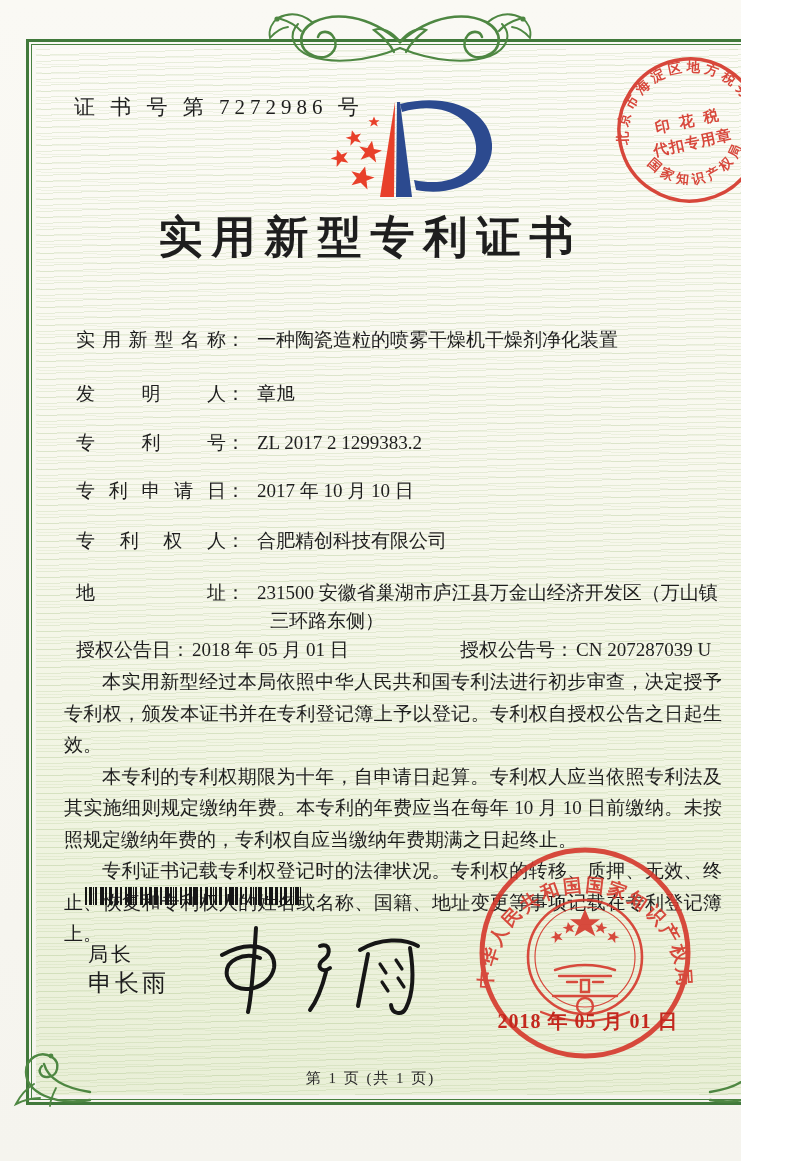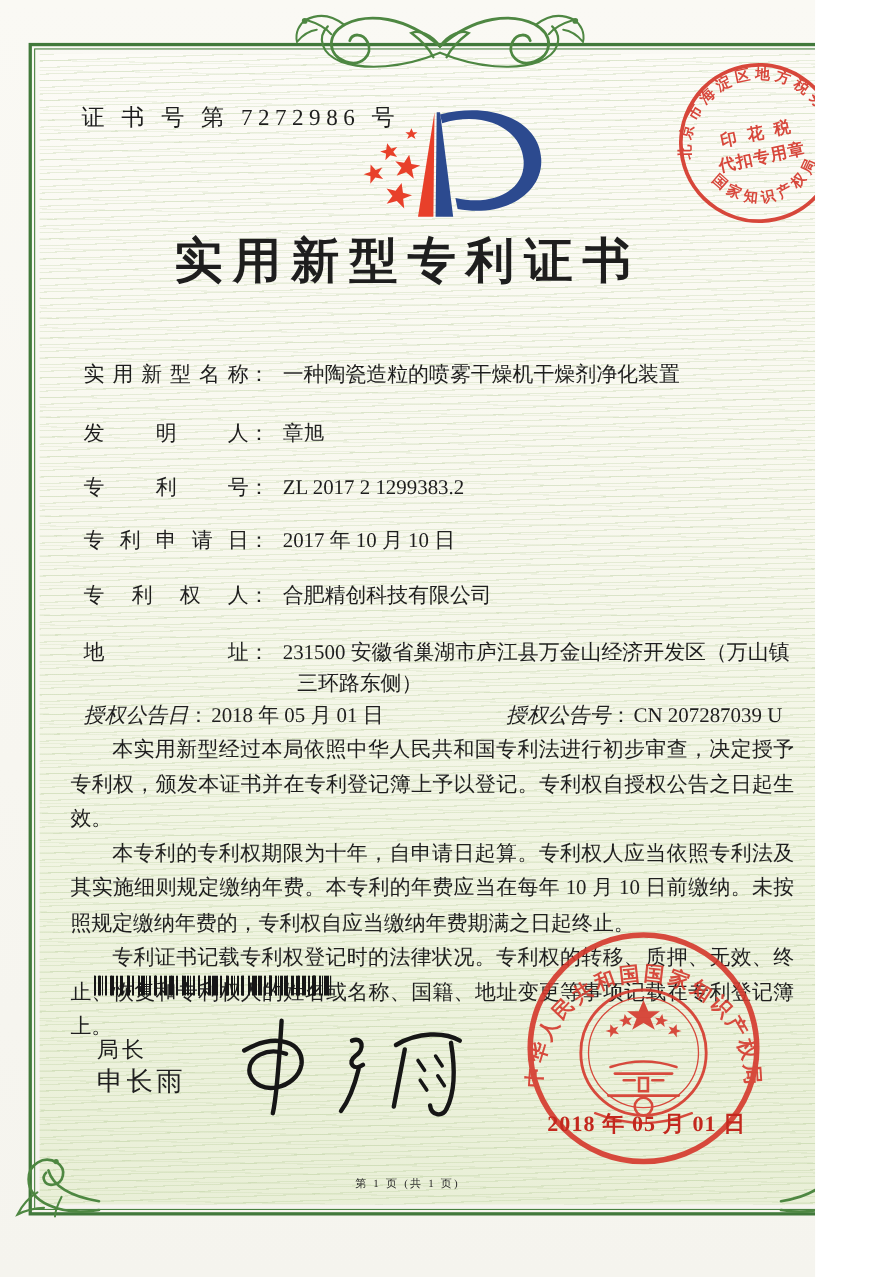--- a/index.html
+++ b/index.html
@@ -19,37 +19,37 @@
       repeating-linear-gradient(178deg, rgba(150,182,112,0.20) 0 1px, rgba(255,255,255,0) 1px 6px),
       repeating-linear-gradient(181deg, rgba(150,182,112,0.12) 0 1px, rgba(255,255,255,0) 1px 9px),
       linear-gradient(180deg,#fcfbf6 0%,#f8f8ee 40%,#f0f4e1 72%,#e9efd7 100%);}
   .cert-no{position:absolute; left:74px; top:93px; font-size:21px; letter-spacing:5px; white-space:nowrap;}
   .title{position:absolute; left:0; top:208px; width:100%; text-align:center;
     font-size:44px; font-weight:bold; letter-spacing:9px;}
   .field{position:absolute; left:76px; font-size:19px; white-space:nowrap;}
   .flabel{display:inline-block; width:150px; text-align:justify; text-align-last:justify; vertical-align:bottom;}
   .fvalue{margin-left:12px;}
   .addr2{position:absolute; left:240px; top:608px; font-size:19px;margin-left:30px;}
-  .grant-row .flabel{width:auto; text-align:left; text-align-last:auto;font-style:italic;}
+  .grant-row .flabel{width:auto; text-align:left; text-align-last:auto;}
   .grant-row .fvalue{margin-left:2px;}
   .grant-no{left:460px;}
   .body-text{position:absolute; left:64px; top:666px; width:658px; font-size:19px;
     line-height:31.5px; text-align:justify;}
   .body-text p{margin:0; text-indent:2em;}
   .barcode{position:absolute; left:85px; top:887px; width:216px; height:18px;
     background:
       repeating-linear-gradient(90deg,#161616 0 2px,rgba(0,0,0,0) 2px 5px),
       repeating-linear-gradient(90deg,#161616 0 1px,rgba(0,0,0,0) 1px 8px),
       repeating-linear-gradient(90deg,rgba(0,0,0,0) 0 4px,#161616 4px 6px,rgba(0,0,0,0) 6px 13px);}
   .sig-role{position:absolute; left:88px; top:941px; font-size:20px; letter-spacing:3px;}
   .sig-name{position:absolute; left:88px; top:967px; font-size:24px; letter-spacing:3px;}
   .seal-date{position:absolute; left:488px; top:1008px; width:200px; text-align:center;
     font-size:20px; font-weight:bold; color:#c3281e; letter-spacing:1px; white-space:nowrap;}
   .footer{position:absolute; left:0; top:1069px; width:100%; text-align:center;
-    font-size:10px; letter-spacing:2px; color:#2a2a2a;}
+    font-size:15px; letter-spacing:2px; color:#2a2a2a;}
   .abs{position:absolute;}
   svg{display:block;}
 </style>
 </head>
 <body>
 
 <div class="page">
 
   <div class="frame-outer">
     <div class="frame-inner">

